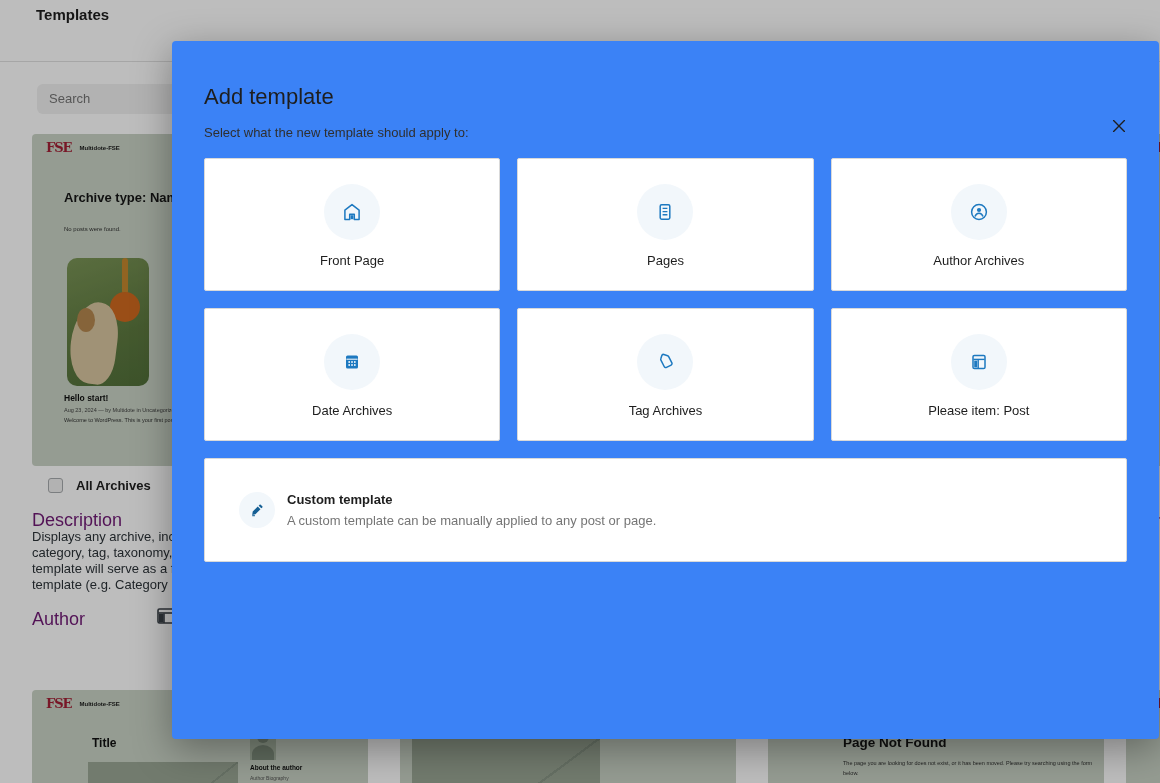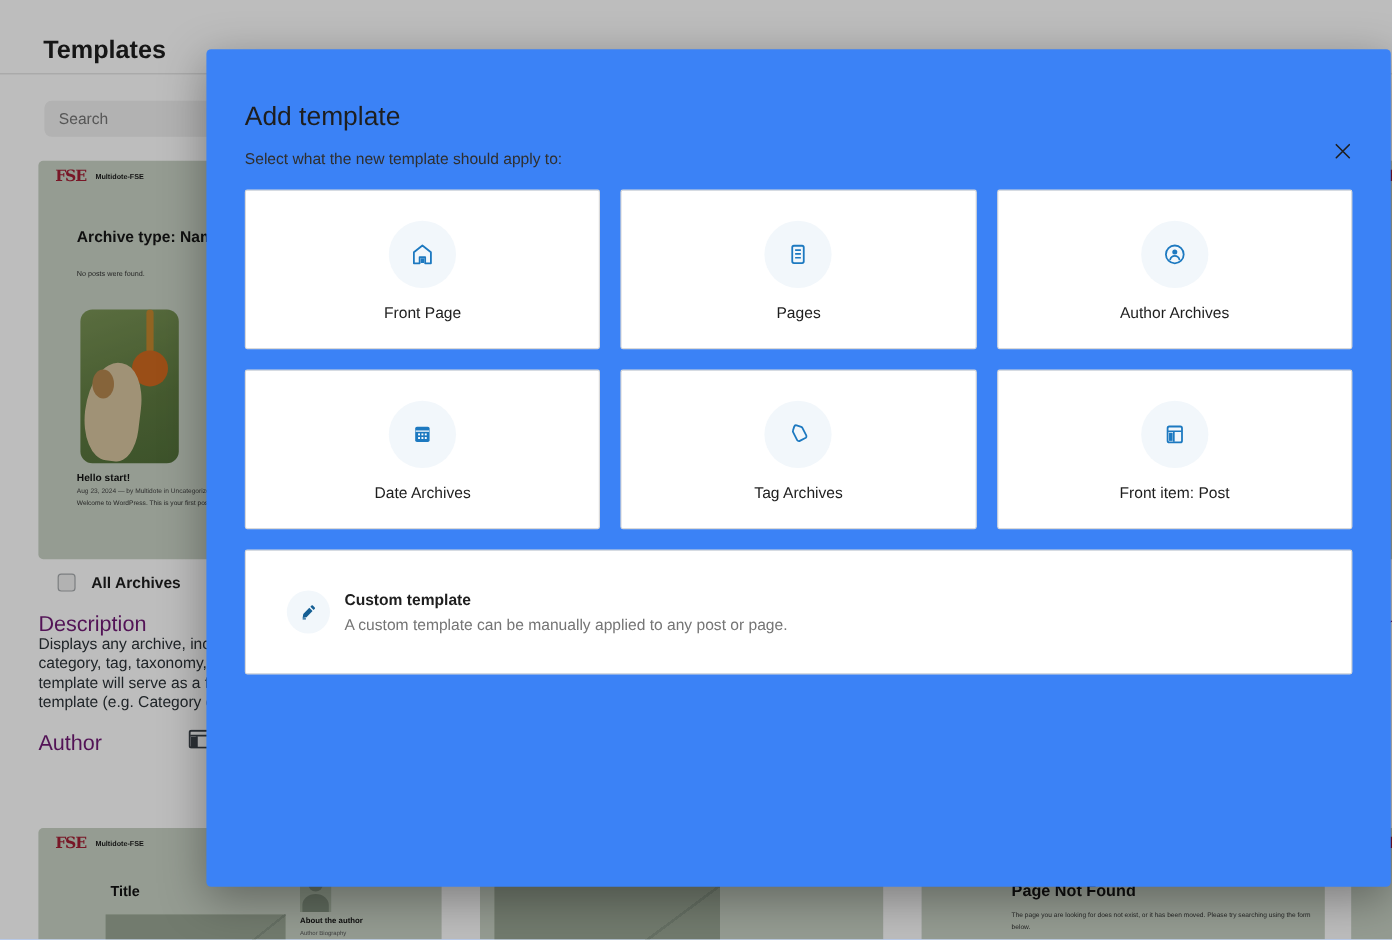--- a/index.html
+++ b/index.html
@@ -3,21 +3,21 @@
 <meta charset="utf-8">
 <style>
   * { box-sizing: border-box; margin: 0; padding: 0; }
   html,body { width:1160px; height:783px; }
   body { font-family:"Liberation Sans", sans-serif; background:#fff; position:relative; overflow:hidden; }
 
   .page { position:absolute; inset:0; width:1160px; height:783px; background:#fff; overflow:hidden; }
 
   
   .topbar { position:absolute; left:0; top:0; width:1160px; height:62px; background:#fff; border-bottom:1px solid #e0e0e0; }
-  .topbar h1 { position:absolute; left:36px; top:30px; font-size:21px; font-weight:700; color:#1e1e1e; }
+  .topbar h1 { position:absolute; left:36px; top:6px; font-size:15px; font-weight:700; color:#1e1e1e; }
   .search { position:absolute; left:37px; top:84px; width:300px; height:30px; background:#f0f0f0; border-radius:6px; font-size:13px; color:#757575; line-height:30px; padding-left:12px; }
 
   
   .col { position:absolute; width:336px; top:134px; }
   .col1 { left:32px; } .col2 { left:400px; } .col3 { left:768px; } .col4 { left:1126px; }
   .colB { position:absolute; width:336px; top:690px; }
   .b1 { left:32px; } .b2 { left:400px; } .b3 { left:768px; } .b4 { left:1126px; }
 
   .pv { position:absolute; left:0; top:0; width:336px; height:332px; background:#c9d3c5; border-radius:4px; overflow:hidden; }
   .colB .pv { height:200px; }
@@ -308,21 +308,21 @@
 
     <button class="opt-card">
       <span class="opt-icn">
         <svg width="24" height="24" viewBox="0 0 24 24">
             <rect x="6" y="5.4" width="12" height="13.2" rx="1.4" fill="none" stroke="#1d79c0" stroke-width="1.5"></rect>
             <path d="M6.4 9.4h11.2" stroke="#1d79c0" stroke-width="1.4"></path>
             <path d="M11.2 9.6v8.6" stroke="#1d79c0" stroke-width="1.4"></path>
             <rect x="7.2" y="10.6" width="3" height="6.8" fill="#1d79c0"></rect>
           </svg>
       </span>
-      <span class="opt-label">Front item: Post</span>
+      <span class="opt-label">Please item: Post</span>
     </button>
 
   </div>
 
   <button class="custom-card">
     <span class="custom-icn">
       <svg width="18" height="18" viewBox="0 0 24 24">
           <path d="M16.9 4.9l2.2 2.2c.4.4.4 1 0 1.4l-1.3 1.3-3.6-3.6 1.3-1.3c.4-.4 1-.4 1.4 0zM13 7.4l3.6 3.6-6.7 6.7-4.3 1 .7-4.6z" fill="#155f94"></path>
           <path d="M5.6 19.6h3.6" stroke="#155f94" stroke-width="1.4"></path>
         </svg>

